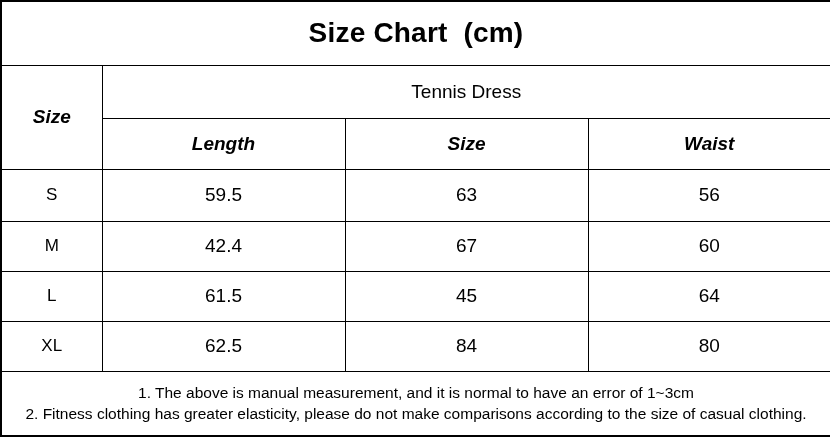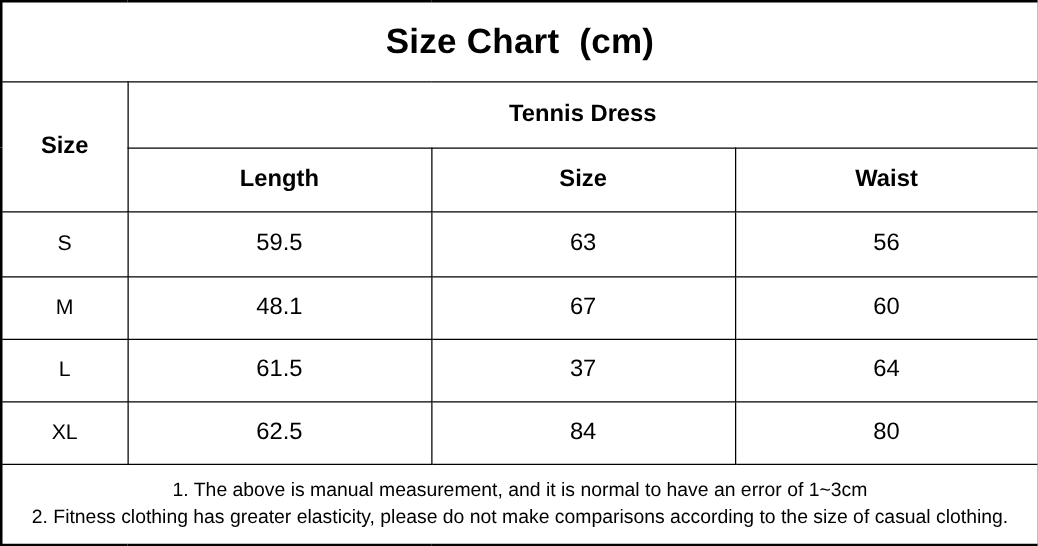--- a/index.html
+++ b/index.html
@@ -30,25 +30,26 @@
     overflow: hidden;
   }
   .title-cell {
     font-size: 28px;
     font-weight: bold;
     white-space: pre;
     letter-spacing: 0.2px;
   }
   .group-cell {
     font-size: 19px;
-    font-weight: bold;
+    font-weight: normal;
   }
   .col-head, .size-head {
     font-size: 19px;
     font-weight: bold;
+    font-style: italic;
   }
   .size-cell {
     font-size: 17px;
   }
   .val-cell {
     font-size: 19px;
   }
   .notes-cell {
     font-size: 15.5px;
     font-weight: normal;
@@ -83,28 +84,28 @@
         <td class="col-head">Waist</td>
       </tr>
       <tr style="height:52px">
         <td class="size-cell">S</td>
         <td class="val-cell">59.5</td>
         <td class="val-cell">63</td>
         <td class="val-cell">56</td>
       </tr>
       <tr style="height:50px">
         <td class="size-cell">M</td>
-        <td class="val-cell">48.1</td>
+        <td class="val-cell">42.4</td>
         <td class="val-cell">67</td>
         <td class="val-cell">60</td>
       </tr>
       <tr style="height:50px">
         <td class="size-cell">L</td>
         <td class="val-cell">61.5</td>
-        <td class="val-cell">37</td>
+        <td class="val-cell">45</td>
         <td class="val-cell">64</td>
       </tr>
       <tr style="height:50px">
         <td class="size-cell">XL</td>
         <td class="val-cell">62.5</td>
         <td class="val-cell">84</td>
         <td class="val-cell">80</td>
       </tr>
       <tr>
         <td colspan="4" class="notes-cell">

